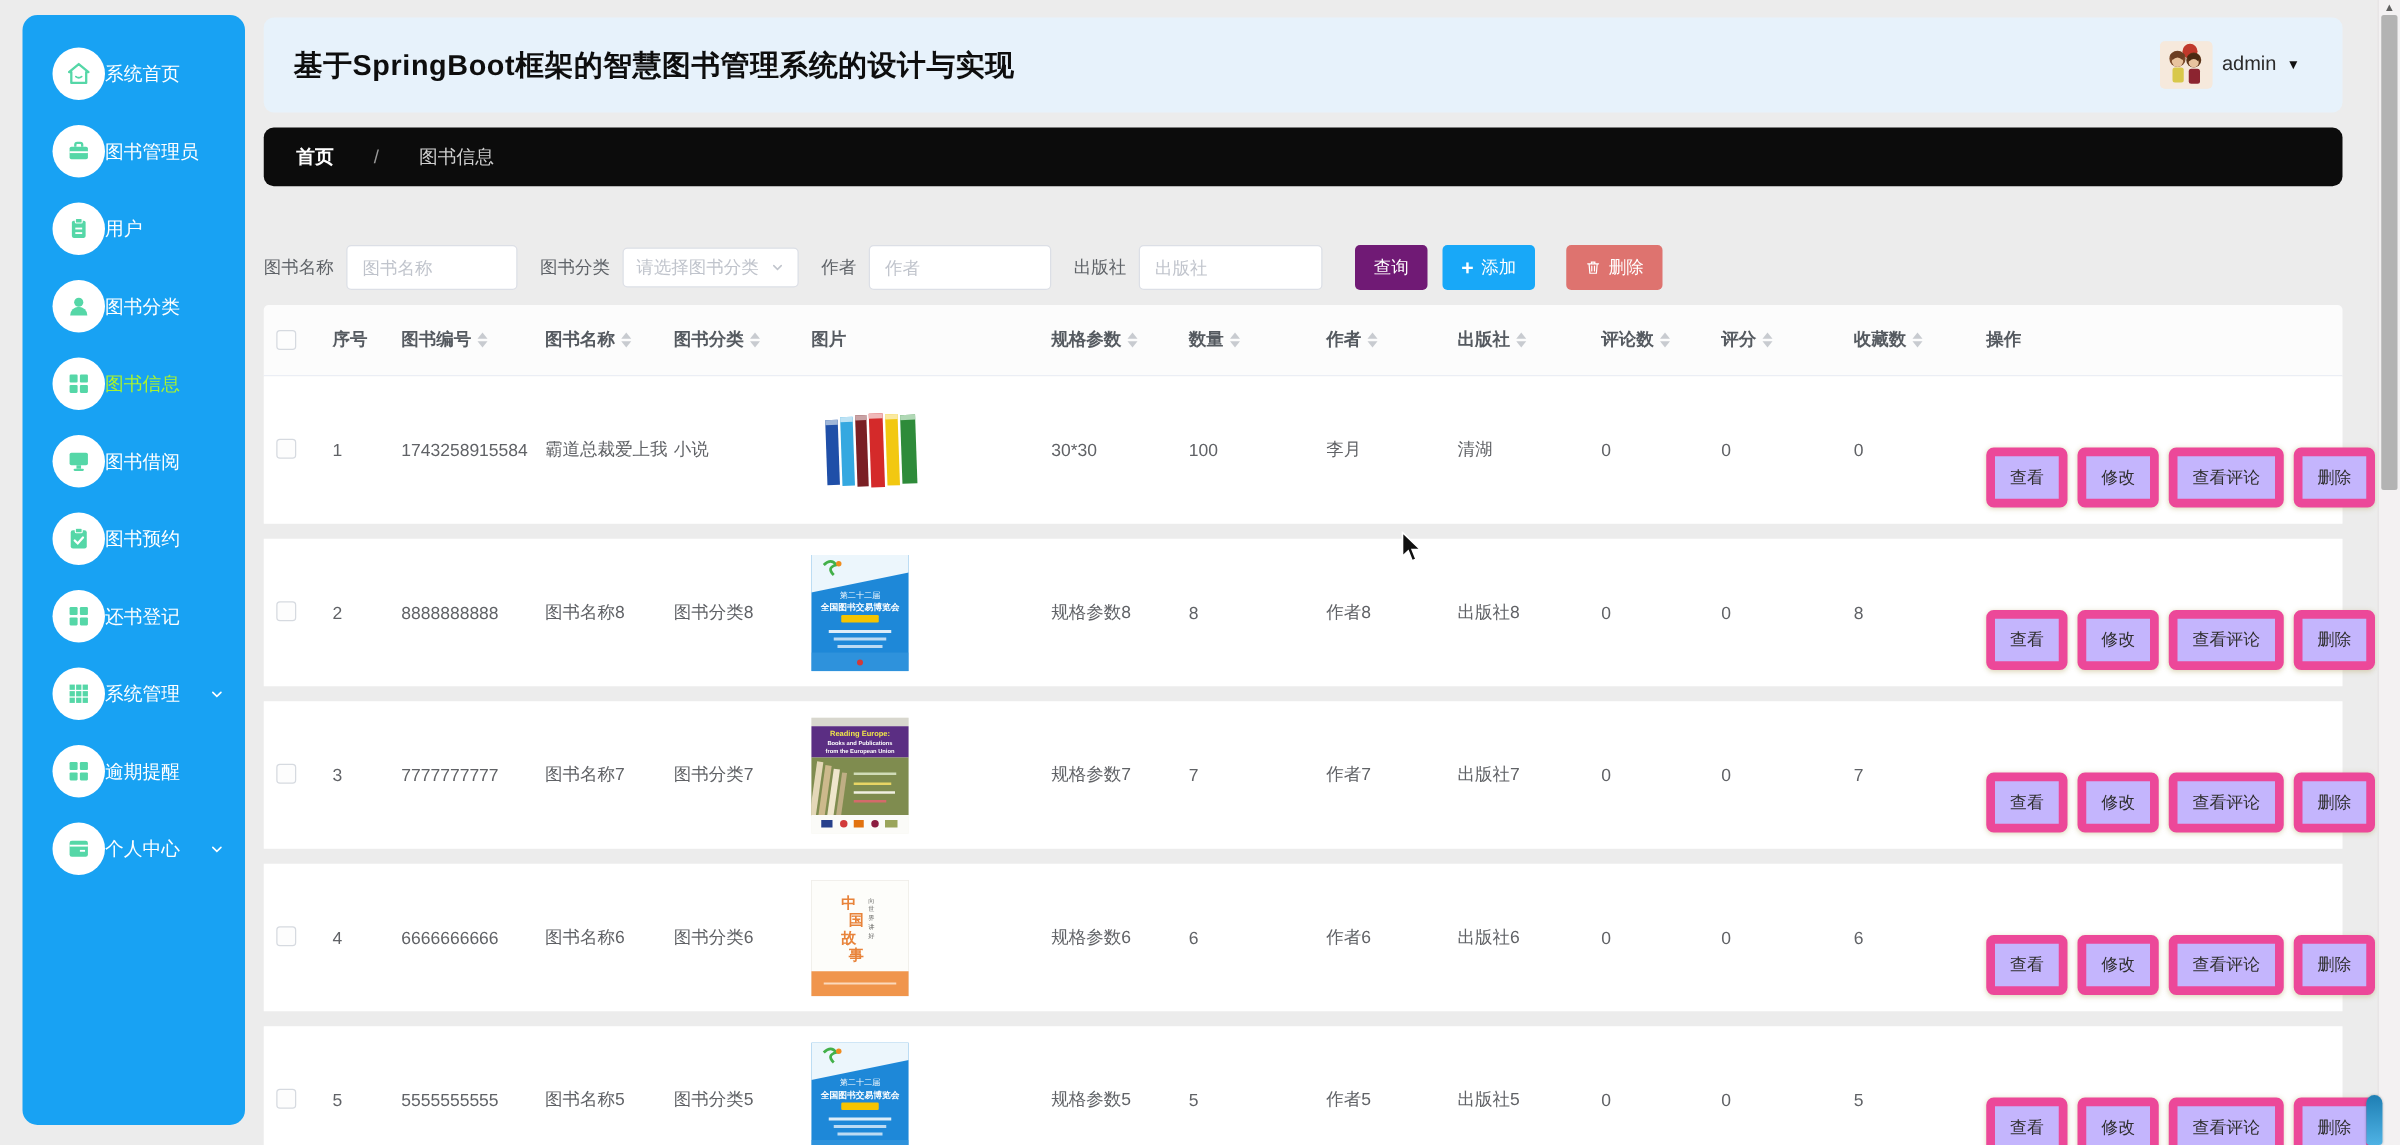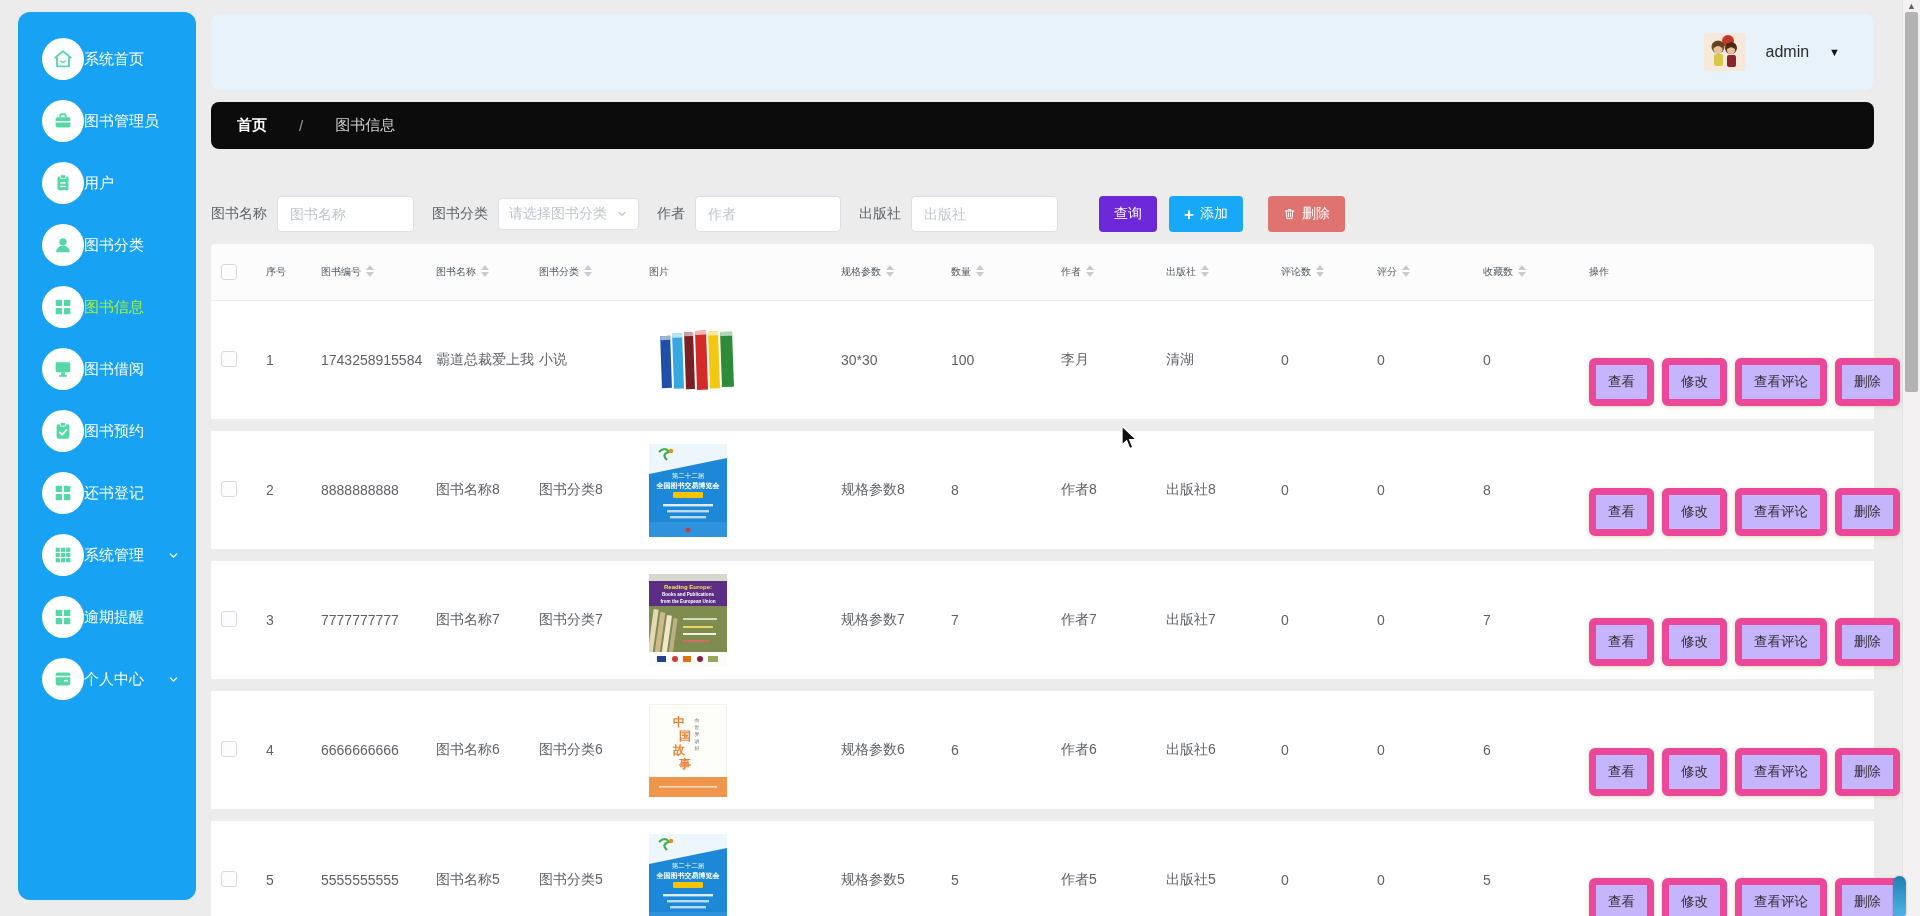--- a/index.html
+++ b/index.html
@@ -22,21 +22,21 @@
     border-left:1px solid #E3E1E2; }
   .scroll-up { position:absolute; top:1px; left:0; width:100%; text-align:center; font-size:9px; color:#606060; }
   .scroll-thumb { position:absolute; left:2px; top:12px; width:13px; height:380px; background:#B3B3B3; border-radius:2px; }
   .floating-widget { position:absolute; right:14px; bottom:0; width:13px; height:40px; border-radius:7px 7px 3px 3px;
     background:linear-gradient(#1E7FB4,#4FB2E4); box-shadow:0 0 2px rgba(0,0,0,.3); }
 
   
   .title-card { position:absolute; left:211px; top:14px; width:1663px; height:76px;
     background:#E7F2FB; border-radius:8px; display:flex; align-items:center; }
   .page-title { margin-left:24px; font-size:23px; font-weight:bold; color:#0E0E0E; letter-spacing:.5px; }
-  .user-box { position:absolute; right:34px; top:0; height:76px; display:flex; align-items:center; gap:20px; }
+  .user-box { position:absolute; right:34px; top:0; height:76px; display:flex; align-items:center; gap:8px; }
   .avatar { width:42px; height:38px; border-radius:4px; overflow:hidden; background:#F6E8DC; }
   .admin-label { font-size:16px; color:#2b2b2b; }
   .admin-caret { font-size:11px; color:#111; }
 
   
   .breadcrumb { position:absolute; left:211px; top:102px; width:1663px; height:47px; background:#0C0C0C;
     border-radius:8px; display:flex; align-items:center; gap:32px; padding-left:26px; font-size:15px; }
   .bc-home { color:#FFFFFF; font-weight:bold; }
   .bc-sep { color:#9a9a9a; }
   .bc-current { color:#CFCFCF; }
@@ -49,32 +49,32 @@
     padding:0 12px; font-size:14px; color:#606266; margin-right:18px; outline:none;
     font-family:"Liberation Sans","DejaVu Sans",sans-serif; }
   .f-input::placeholder { color:#C0C4CC; }
   .w-name { width:137px; } .w-author { width:146px; } .w-pub { width:147px; }
   .f-select { width:141px; height:32px; border:1px solid #DCDFE6; border-radius:4px; background:#fff;
     display:flex; align-items:center; justify-content:space-between; padding:0 10px; margin-right:18px; cursor:pointer; }
   .f-select .ph { color:#C0C4CC; font-size:14px; white-space:nowrap; }
   .btn { height:36px; border:none; border-radius:4px; color:#fff; font-size:14px; padding:0 15px;
     display:flex; align-items:center; gap:6px; cursor:pointer; white-space:nowrap;
     font-family:"Liberation Sans","DejaVu Sans",sans-serif; }
-  .btn-search { background:#6d28d9; margin-left:23px; }
+  .btn-search { background:#701a75; margin-left:8px; }
   .btn-add { background:#18A8F8; margin-left:12px; }
   .btn-del { background:#DE736F; margin-left:25px; }
   .plus-glyph { font-size:17px; font-weight:bold; line-height:1; }
 
   
   .table-area { position:absolute; left:211px; top:244px; width:1663px; }
   .thead, .trow { display:grid;
     grid-template-columns:45px 55px 115px 103px 110px 192px 110px 110px 105px 115px 96px 106px 106px 1fr;
     align-items:center; }
   .thead { height:57px; background:#FCFCFC; border-radius:4px 4px 0 0; border-bottom:1px solid #EBEEF5; }
-  .th { display:flex; align-items:flex-start; padding-left:10px; font-size:10px; font-weight:normal; color:#555A60; }
+  .th { display:flex; align-items:center; padding-left:10px; font-size:14px; font-weight:bold; color:#555A60; }
   .trow { background:#FFFFFF; height:118px; margin-bottom:12px; }
   .td { padding-left:10px; font-size:14px; color:#606266; white-space:nowrap; }
   .checkbox { width:16px; height:16px; border:1px solid #D6DAE0; border-radius:3px; background:#FDFDFD;
     display:inline-block; cursor:pointer; }
   .sort-caret { display:inline-flex; flex-direction:column; gap:2px; margin-left:5px; cursor:pointer; }
   .sort-caret i { width:0; height:0; border-left:4px solid transparent; border-right:4px solid transparent; display:block; }
   .sort-caret .up { border-bottom:5px solid #C8CBD0; }
   .sort-caret .dn { border-top:5px solid #C8CBD0; }
   .cover-cell { display:flex; align-items:center; }
   .cover-cell svg { display:block; }
@@ -224,20 +224,21 @@
     <span class="label">个人中心</span>
     <span class="side-chevron">
       <svg width="13" height="13" viewBox="0 0 24 24">
           <path d="M6 9 l6 6 6 -6" stroke="#FFFFFF" stroke-width="2.4" fill="none" stroke-linecap="round"></path>
         </svg>
     </span>
   </div>
 </aside>
 
 <header class="title-card">
+  <h1 class="page-title">基于SpringBoot框架的智慧图书管理系统的设计与实现</h1>
   <div class="user-box">
     <span class="avatar">
       <svg width="42" height="38" viewBox="0 0 42 38">
           <rect width="42" height="38" fill="#F6E9DC"></rect>
           <circle cx="24" cy="8" r="6" fill="#C0392B"></circle>
           <circle cx="14" cy="14" r="6.5" fill="#7A4A2B"></circle>
           <circle cx="14" cy="16" r="4.5" fill="#E8C39E"></circle>
           <path d="M8 11 q6 -6 12 0 l-2 4 q-4 -4 -8 0 Z" fill="#6B3E22"></path>
           <circle cx="27" cy="15" r="6" fill="#5C3317"></circle>
           <circle cx="27" cy="17" r="4" fill="#E8C39E"></circle>

